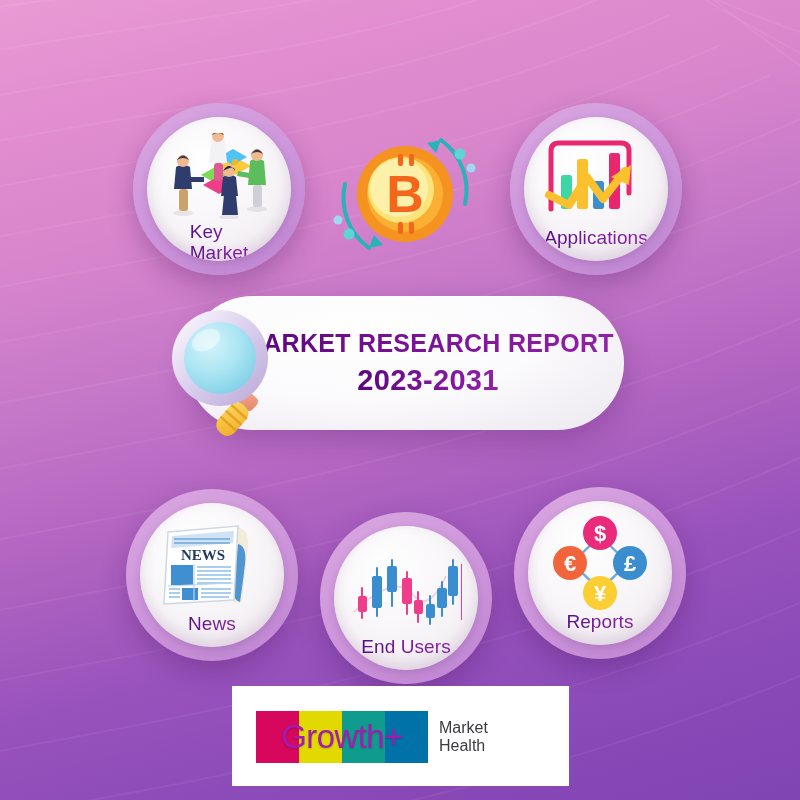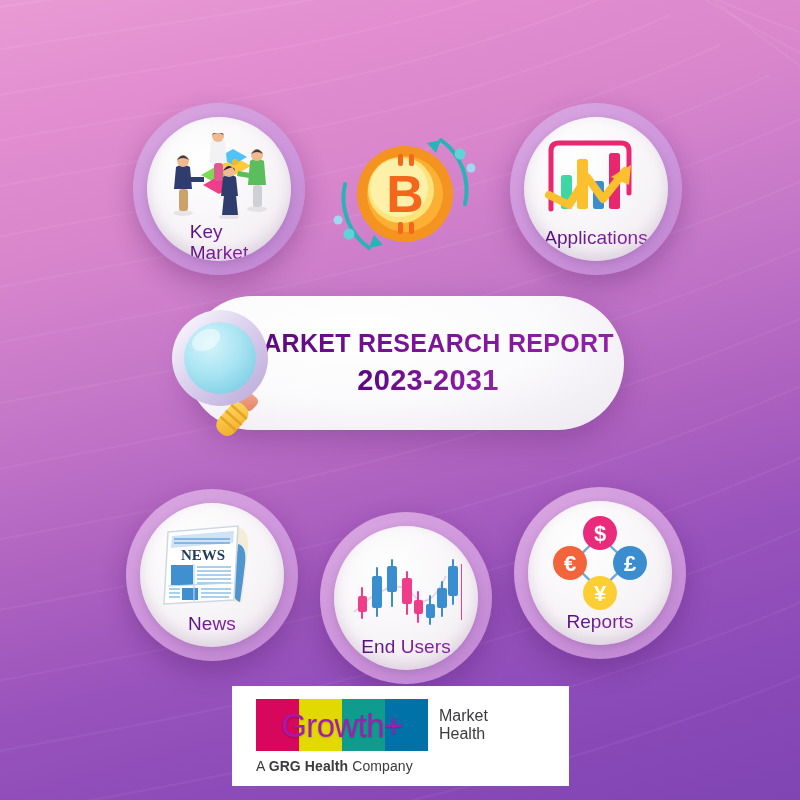--- a/index.html
+++ b/index.html
@@ -464,16 +464,15 @@
         <span class="band" style="left:25%; width:25%; background:#e2d900;"></span>
         <span class="band" style="left:50%; width:25%; background:#0f9b8e;"></span>
         <span class="band" style="left:75%; width:25%; background:#0072a8;"></span>
         <span id="growth-plus-word"><span>Growth</span><span>+</span></span>
       </div>
       <div id="market-reports-text">
         <span>Market</span>
         <span>Health</span>
       </div>
     </div>
-    <div id="logo-tagline"><span class="tag-seg">A </span><b>GRG Health</b><span class="tag-seg"> Company</span></div>
   </div>
 
 </div>
 
 </body></html>

